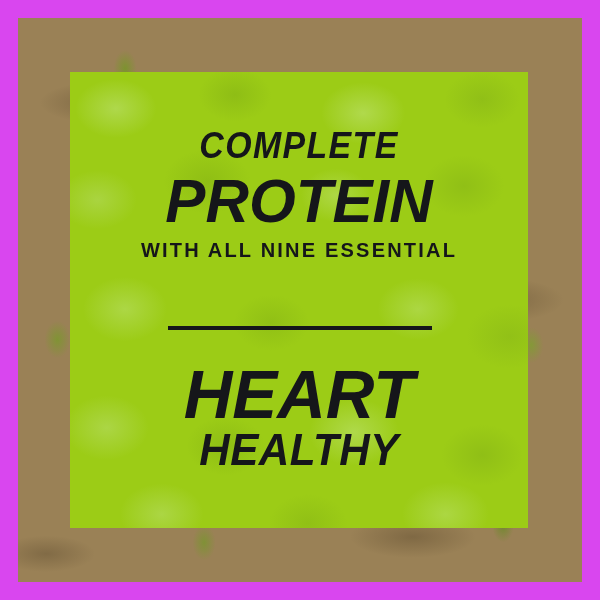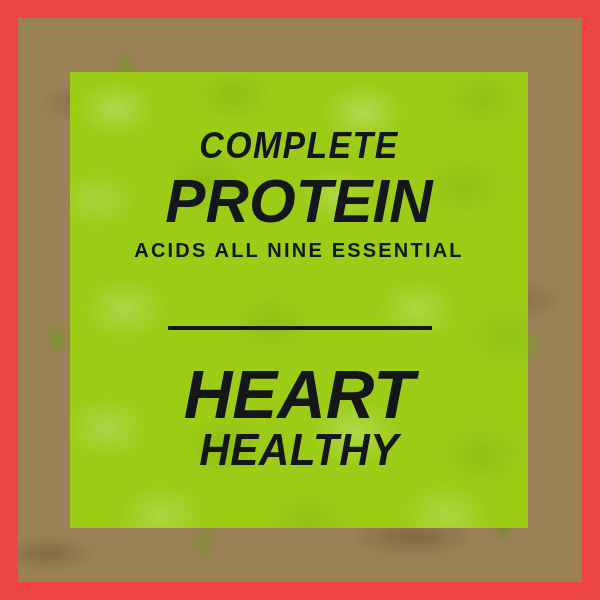--- a/index.html
+++ b/index.html
@@ -12,21 +12,21 @@
     height: 600px;
     overflow: hidden;
     font-family: "Liberation Sans", sans-serif;
   }
 
   
   .poster {
     position: relative;
     width: 600px;
     height: 600px;
-    background: #ef4444;
+    background: #d946ef;
     box-sizing: border-box;
     padding: 18px;
   }
 
   
   .photo {
     position: absolute;
     left: 18px;
     top: 18px;
     width: 564px;
@@ -242,21 +242,21 @@
     <div class="photo-shadows"></div>
   </div>
 
   <div class="green-panel">
     <div class="panel-content">
 
       <div class="line-complete">COMPLETE</div>
 
       <div class="line-protein">PROTEIN</div>
 
-      <div class="line-sub1">ACIDS ALL NINE ESSENTIAL</div>
+      <div class="line-sub1">WITH ALL NINE ESSENTIAL</div>
 
 
       <div class="divider"></div>
 
       <div class="line-heart">HEART</div>
 
       <div class="line-healthy">HEALTHY</div>
 
     </div>
   </div>

